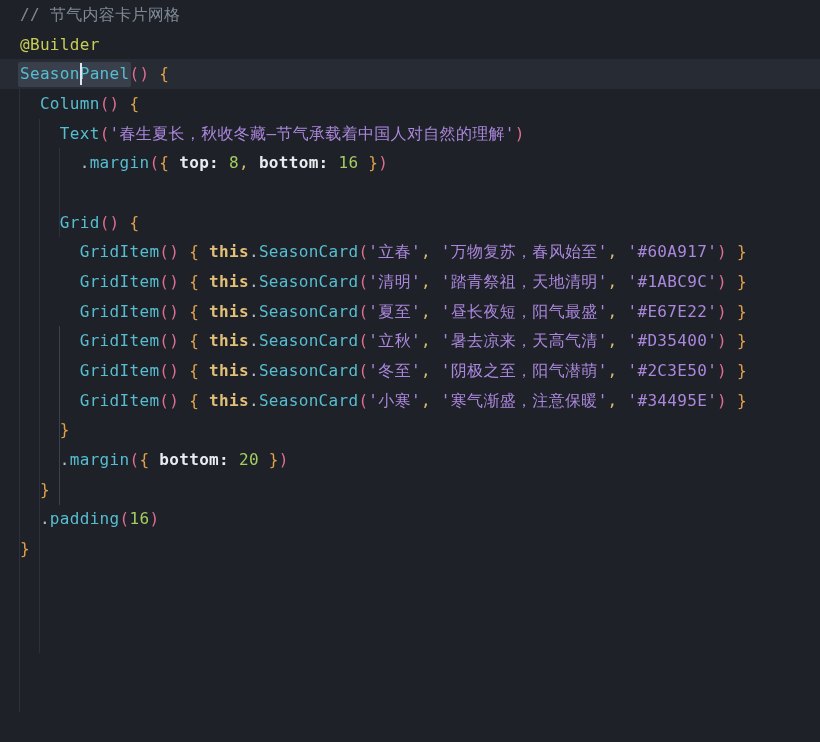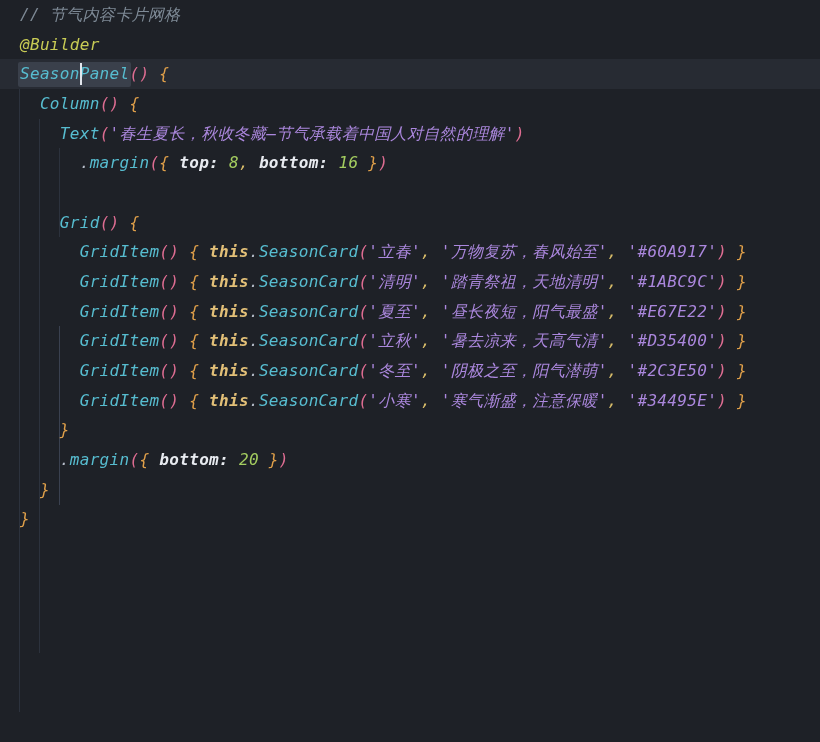--- a/index.html
+++ b/index.html
@@ -17,21 +17,20 @@
     background: var(--background, #1e2127);
     font-family: "DejaVu Sans Mono", "Liberation Mono", monospace;
     font-size: 16px;
     letter-spacing: 0.02em;
     cursor: text;
   }
   #code {
     position: relative;
     z-index: 2;
     padding-left: 20px;
-    font-style: italic;
   }
   .line {
     height: 29.68px;
     line-height: 29.68px;
     white-space: pre;
   }
   .line span { position: relative; z-index: 2; }
   .current-line {
     position: absolute;
     left: 0;
@@ -96,16 +95,17 @@
       <div class="line"><span class="tk-ws">    </span><span class="tk-fn">Grid</span><span class="tk-pr">()</span><span class="tk-ws"> </span><span class="tk-br">{</span></div>
       <div class="line"><span class="tk-ws">      </span><span class="tk-fn">GridItem</span><span class="tk-pr">()</span><span class="tk-ws"> </span><span class="tk-br">{</span><span class="tk-ws"> </span><span class="tk-kw">this</span><span class="tk-pu">.</span><span class="tk-fn">SeasonCard</span><span class="tk-pr">(</span><span class="tk-st">'立春'</span><span class="tk-cma">,</span><span class="tk-ws"> </span><span class="tk-st">'万物复苏，春风始至'</span><span class="tk-cma">,</span><span class="tk-ws"> </span><span class="tk-st">'#60A917'</span><span class="tk-pr">)</span><span class="tk-ws"> </span><span class="tk-br">}</span></div>
       <div class="line"><span class="tk-ws">      </span><span class="tk-fn">GridItem</span><span class="tk-pr">()</span><span class="tk-ws"> </span><span class="tk-br">{</span><span class="tk-ws"> </span><span class="tk-kw">this</span><span class="tk-pu">.</span><span class="tk-fn">SeasonCard</span><span class="tk-pr">(</span><span class="tk-st">'清明'</span><span class="tk-cma">,</span><span class="tk-ws"> </span><span class="tk-st">'踏青祭祖，天地清明'</span><span class="tk-cma">,</span><span class="tk-ws"> </span><span class="tk-st">'#1ABC9C'</span><span class="tk-pr">)</span><span class="tk-ws"> </span><span class="tk-br">}</span></div>
       <div class="line"><span class="tk-ws">      </span><span class="tk-fn">GridItem</span><span class="tk-pr">()</span><span class="tk-ws"> </span><span class="tk-br">{</span><span class="tk-ws"> </span><span class="tk-kw">this</span><span class="tk-pu">.</span><span class="tk-fn">SeasonCard</span><span class="tk-pr">(</span><span class="tk-st">'夏至'</span><span class="tk-cma">,</span><span class="tk-ws"> </span><span class="tk-st">'昼长夜短，阳气最盛'</span><span class="tk-cma">,</span><span class="tk-ws"> </span><span class="tk-st">'#E67E22'</span><span class="tk-pr">)</span><span class="tk-ws"> </span><span class="tk-br">}</span></div>
       <div class="line"><span class="tk-ws">      </span><span class="tk-fn">GridItem</span><span class="tk-pr">()</span><span class="tk-ws"> </span><span class="tk-br">{</span><span class="tk-ws"> </span><span class="tk-kw">this</span><span class="tk-pu">.</span><span class="tk-fn">SeasonCard</span><span class="tk-pr">(</span><span class="tk-st">'立秋'</span><span class="tk-cma">,</span><span class="tk-ws"> </span><span class="tk-st">'暑去凉来，天高气清'</span><span class="tk-cma">,</span><span class="tk-ws"> </span><span class="tk-st">'#D35400'</span><span class="tk-pr">)</span><span class="tk-ws"> </span><span class="tk-br">}</span></div>
       <div class="line"><span class="tk-ws">      </span><span class="tk-fn">GridItem</span><span class="tk-pr">()</span><span class="tk-ws"> </span><span class="tk-br">{</span><span class="tk-ws"> </span><span class="tk-kw">this</span><span class="tk-pu">.</span><span class="tk-fn">SeasonCard</span><span class="tk-pr">(</span><span class="tk-st">'冬至'</span><span class="tk-cma">,</span><span class="tk-ws"> </span><span class="tk-st">'阴极之至，阳气潜萌'</span><span class="tk-cma">,</span><span class="tk-ws"> </span><span class="tk-st">'#2C3E50'</span><span class="tk-pr">)</span><span class="tk-ws"> </span><span class="tk-br">}</span></div>
       <div class="line"><span class="tk-ws">      </span><span class="tk-fn">GridItem</span><span class="tk-pr">()</span><span class="tk-ws"> </span><span class="tk-br">{</span><span class="tk-ws"> </span><span class="tk-kw">this</span><span class="tk-pu">.</span><span class="tk-fn">SeasonCard</span><span class="tk-pr">(</span><span class="tk-st">'小寒'</span><span class="tk-cma">,</span><span class="tk-ws"> </span><span class="tk-st">'寒气渐盛，注意保暖'</span><span class="tk-cma">,</span><span class="tk-ws"> </span><span class="tk-st">'#34495E'</span><span class="tk-pr">)</span><span class="tk-ws"> </span><span class="tk-br">}</span></div>
       <div class="line"><span class="tk-ws">    </span><span class="tk-br">}</span></div>
       <div class="line"><span class="tk-ws">    </span><span class="tk-pu">.</span><span class="tk-fn">margin</span><span class="tk-pr">(</span><span class="tk-br">{</span><span class="tk-ws"> </span><span class="tk-pp">bottom:</span><span class="tk-ws"> </span><span class="tk-nm">20</span><span class="tk-ws"> </span><span class="tk-br">}</span><span class="tk-pr">)</span></div>
       <div class="line"><span class="tk-ws">  </span><span class="tk-br">}</span></div>
+      <div class="line"><span class="tk-ws">  </span><span class="tk-pu">.</span><span class="tk-fn">padding</span><span class="tk-pr">(</span><span class="tk-nm">16</span><span class="tk-pr">)</span></div>
       <div class="line"><span class="tk-br">}</span></div>
     </div>
 <div id="caret" style="left: 79.7188px; top: 63.36px; height: 21.68px;"></div>
   </div>
 
 </body></html>

